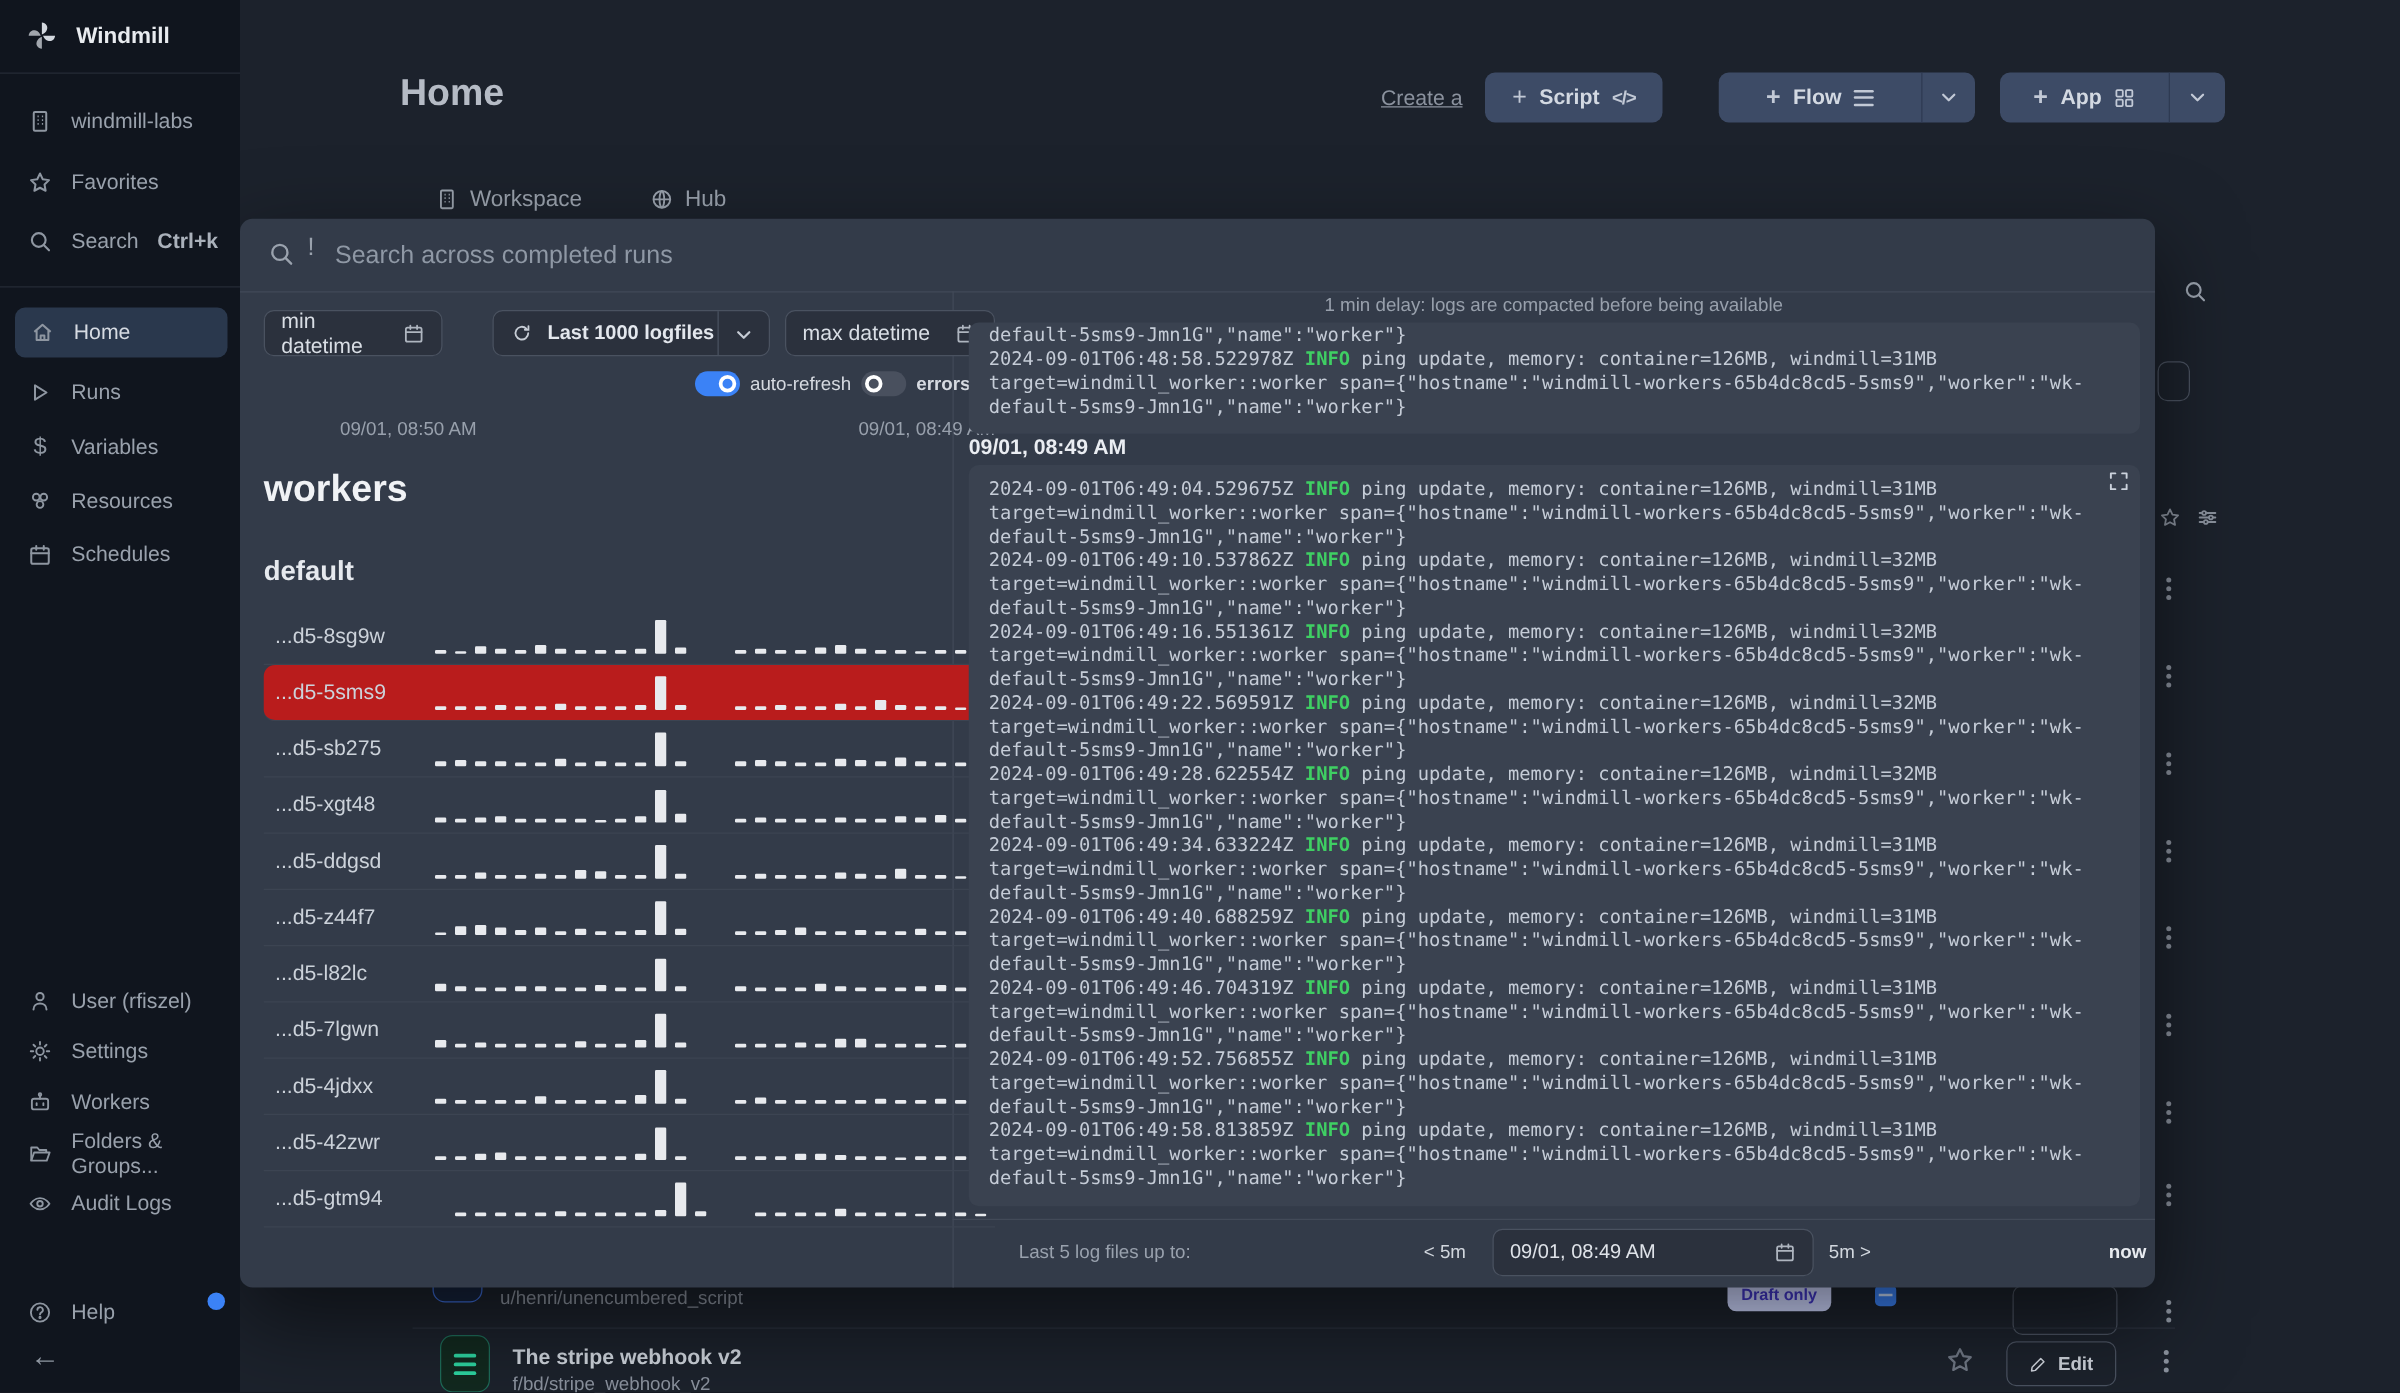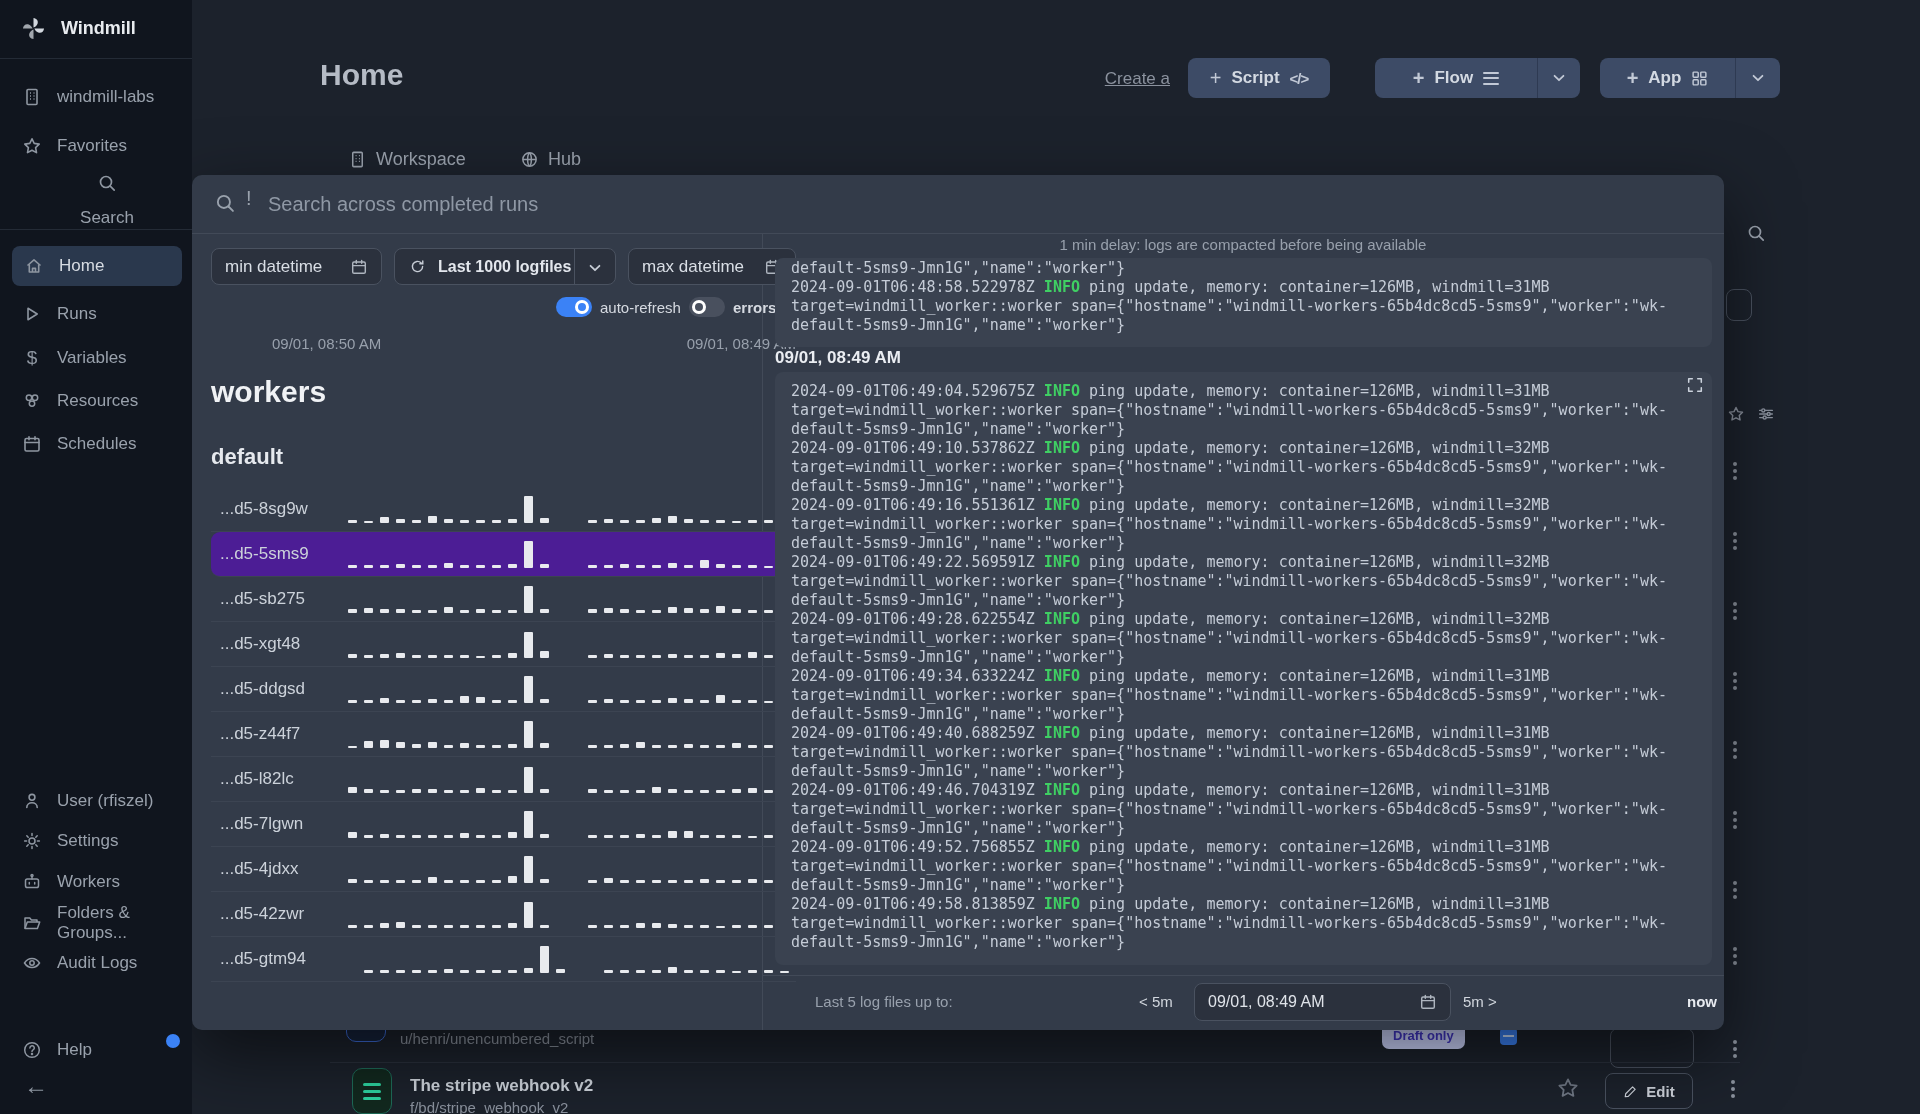--- a/index.html
+++ b/index.html
@@ -77,21 +77,21 @@
   .toggle .knob { position:absolute; top:3px; width:14px; height:14px; border-radius:50%; border:3px solid #fff; }
   .toggle.on { background:#3b82f6; } .toggle.on .knob { right:3px; }
   .toggle.off { background:#49505e; } .toggle.off .knob { left:3px; }
   .tog-label { position:absolute; top:124px; font-size:15px; color:#d6dae1; }
   .tog-label.b { font-weight:600; }
   .range-ts { position:absolute; top:160px; font-size:15px; color:#98a0ac; }
   .h-workers { position:absolute; left:19px; top:200px; font-size:30px; font-weight:800; color:#f0f2f5; }
   .h-group { position:absolute; left:19px; top:269px; font-size:22px; font-weight:700; color:#e6e9ee; }
   .worker-list { position:absolute; left:19px; top:312px; width:585px; }
   .wrow { position:relative; height:45px; border-bottom:1px solid #3c4452; }
-  .wrow.sel { background:#4c1d95; border-radius:9px; }
+  .wrow.sel { background:#b91c1c; border-radius:9px; }
   .wlab { position:absolute; left:9px; top:50%; transform:translateY(-50%); font-size:17px; color:#ccd2da; }
   .spark { position:absolute; left:137px; bottom:8px; width:448px; height:30px; }
   .spark i { position:absolute; bottom:0; width:9px; background:#e8eaee; border-radius:1px; }
   .log-notice { position:absolute; left:570px; top:61px; width:962px; text-align:center; font-size:15px; color:#98a0ac; }
   .log-block { position:absolute; left:583px; width:937px; background:#3a4250; border-radius:8px; overflow:hidden; }
   .blk-prev { top:83px; height:89px; }
   .blk-cur { top:197px; height:593px; }
   .blk-in { padding:10px 16px; }
   .blk-prev .blk-in { margin-top:-9px; }
   .lline, .entry { font-family:"DejaVu Sans Mono", monospace; font-size:15px; line-height:19px; color:#c5ccd7;
@@ -286,21 +286,21 @@
       <span>windmill-labs</span>
     </div>
     <div class="side-item" style="top:126px;">
       <span class="sicon">
         <svg width="20" height="20" viewBox="0 0 20 20" fill="none" stroke="currentColor" stroke-width="1.6" stroke-linejoin="round">
             <path d="M10 2.8l2.2 4.6 5 .7-3.6 3.5.9 5-4.5-2.4-4.5 2.4.9-5L2.8 8.1l5-.7z"></path>
           </svg>
       </span>
       <span>Favorites</span>
     </div>
-    <div class="side-item" style="top:173px;flex-direction:column;">
+    <div class="side-item" style="top:173px;">
       <span class="sicon">
         <svg width="20" height="20" viewBox="0 0 20 20" fill="none" stroke="currentColor" stroke-width="1.7">
             <circle cx="9" cy="9" r="5.5"></circle>
             <path d="M13.2 13.2l4 4" stroke-linecap="round"></path>
           </svg>
       </span>
       <span>Search</span>
       <span class="shortcut">Ctrl+k</span>
     </div>
     <div class="side-div" style="top:229px;"></div>
@@ -412,21 +412,21 @@
   <section class="modal">
     <svg class="m-search-icon" width="22" height="22" viewBox="0 0 20 20" fill="none" stroke="#9aa2ad" stroke-width="1.7">
       <circle cx="9" cy="9" r="5.5"></circle>
         <path d="M13.2 13.2l4 4" stroke-linecap="round"></path>
     </svg>
     <span class="m-bang">!</span>
     <input class="m-input" type="text" placeholder="Search across completed runs" style="">
     <div class="m-hdiv"></div>
     <div class="m-vdiv"></div>
 
-    <div class="fbox" style="left:19px;width:171px;justify-content:space-between;padding:0 13px;">
+    <div class="fbox" style="left:19px;width:143px;justify-content:space-between;padding:0 13px;">
       <span class="ftxt">min datetime</span>
       <svg class="cal" width="18" height="18" viewBox="0 0 20 20" fill="none" stroke="currentColor" stroke-width="1.6">
           <rect x="3" y="4.5" width="14" height="12.5" rx="1.5"></rect>
           <path d="M3 8.5h14M7 2.8v3M13 2.8v3" stroke-linecap="round"></path>
         </svg>
     </div>
     <div class="fbox" style="left:202px;width:222px;padding:0;">
       <svg style="margin-left:14px;" width="17" height="17" viewBox="0 0 20 20" fill="none" stroke="#c6ccd5" stroke-width="1.7" stroke-linecap="round">
           <path d="M16 10a6 6 0 1 1-1.8-4.3"></path>
           <path d="M16.2 3.4v3.4h-3.4"></path>

